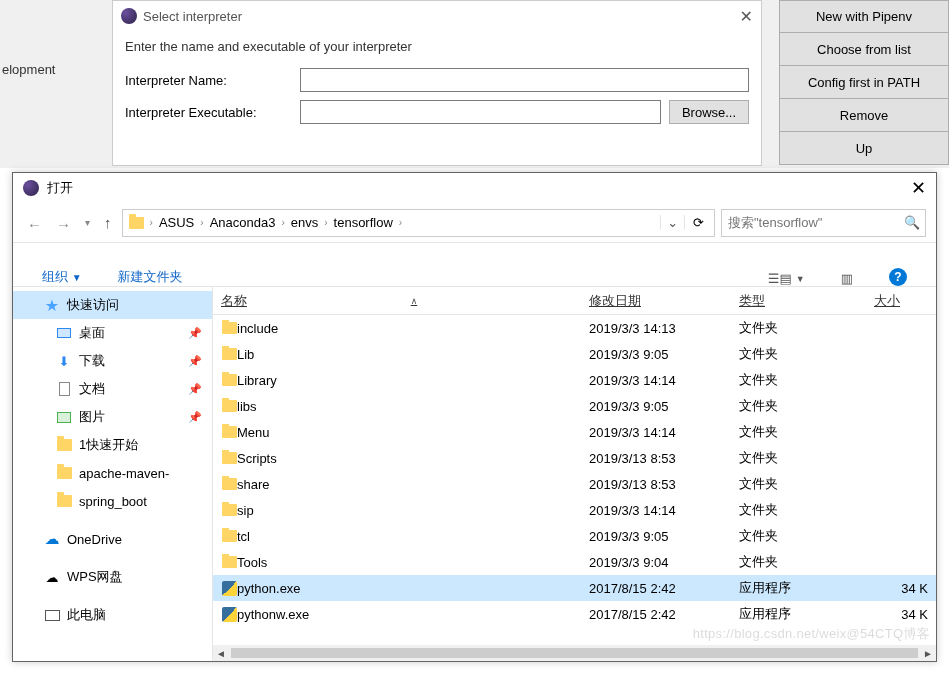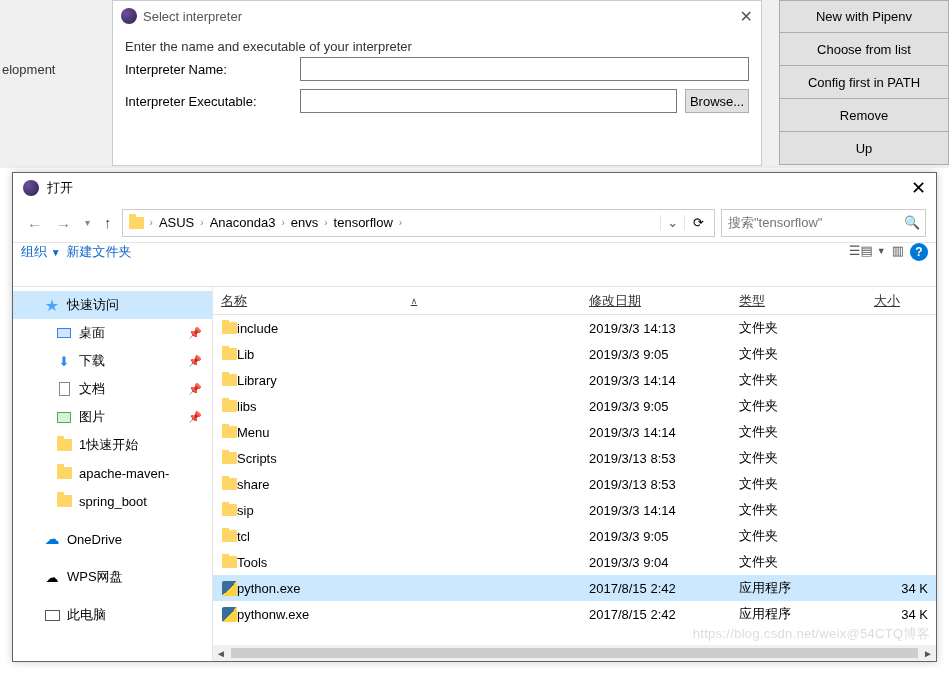--- a/index.html
+++ b/index.html
@@ -10,44 +10,44 @@
 .bg-panel .left-text { position: absolute; left: 2px; top: 62px; color: #333; }
 .side-buttons { position: absolute; right: 0; top: 0; width: 170px; }
 .side-buttons button { display: block; width: 100%; height: 33px; background: #e1e1e1; border: 1px solid #adadad; margin-bottom: 0; border-top: none; cursor: pointer; }
 .side-buttons button:first-child { border-top: 1px solid #adadad; }
 .side-buttons button.disabled { color: #000000; }
 
 .eclipse-dialog { position: absolute; left: 112px; top: 0; width: 650px; height: 166px; background: #fff; border: 1px solid #ccc; }
 .eclipse-title { display:flex; align-items:center; height:30px; padding: 0 8px; color:#555; gap:6px; border-bottom: 0; }
 .eclipse-title .close { margin-left:auto; color:#555; cursor:pointer; font-size:16px; }
 .eclipse-body { padding: 8px 12px; }
-.eclipse-instr { color:#333; margin-bottom: 3px; }
+.eclipse-instr { color:#333; margin-bottom: 14px; }
 .form-row { display:flex; align-items:center; margin-bottom: 8px; }
 .form-row label { width: 175px; }
 .form-row input[type=text] { flex:1; height: 24px; border: 1px solid #7a7a7a; padding: 0 4px; background:#fff; }
-.form-row button { width:64px; height:24px; margin-left:8px; background:#e1e1e1; border:1px solid #adadad; cursor:pointer; }
+.form-row button { width:80px; height:24px; margin-left:8px; background:#e1e1e1; border:1px solid #adadad; cursor:pointer; }
 
 
 .file-dialog { position: absolute; left:12px; top:172px; width:925px; height:490px; background:#fff; border:1px solid #646464; box-shadow: 0 0 8px rgba(0,0,0,0.2); }
 .fd-title { display:flex; align-items:center; height:30px; padding:0 10px; }
 .fd-title .title-text { flex:1; }
 .fd-title .x { font-size:18px; cursor:pointer; }
 .fd-addr { display:flex; align-items:center; height:40px; padding:0 10px; gap:6px; border-bottom:1px solid #e5e5e5; }
 .nav-arrow { color:#888; padding:0 4px; cursor:pointer; font-size:15px; }
 .nav-arrow.up { color:#555; }
 .breadcrumb-bar { display:flex; align-items:center; border:1px solid #ccc; height:28px; flex:1; padding:0 2px; background:#fff; }
 .breadcrumb-bar .seg { padding:0 4px; cursor:pointer; display:flex; align-items:center; height:100%; }
 .breadcrumb-bar .chev { color:#888; font-size:10px; padding:0 2px; }
 .breadcrumb-bar .endchev { margin-right:auto; }
 .breadcrumb-bar .dd { color:#555; padding:0 6px; border-left:1px solid #e5e5e5; cursor:pointer; }
 .breadcrumb-bar .refresh { padding:0 8px; cursor:pointer; border-left:1px solid #e5e5e5; }
 .search-box { width:205px; height:28px; border:1px solid #ccc; display:flex; align-items:center; padding:0 6px; background:#fff; }
 .search-box input { border:none; flex:1; outline:none; color:#555; font-size:13px; }
 .search-box .sicon { color:#555; cursor:pointer; }
-.fd-toolbar { display:flex; align-items:flex-start; height:44px; padding:0 8px; gap:6px; border-bottom:1px solid #e5e5e5; }
+.fd-toolbar { display:flex; align-items:flex-end; height:44px; padding:0 29px; gap:36px; border-bottom:1px solid #e5e5e5; }
 .fd-toolbar .org, .fd-toolbar .newf { color:#1066c8; cursor:pointer; }
 .fd-toolbar .spacer { flex:1; }
 .fd-toolbar .view-btn { color:#555; cursor:pointer; display:flex; align-items:center; gap:4px; }
 .fd-toolbar .help { width:18px; height:18px; border-radius:50%; background:#0078d7; color:#fff; display:flex; align-items:center; justify-content:center; font-size:12px; font-weight:bold; cursor:pointer; }
 
 .fd-body { display:flex; height:calc(100% - 30px - 40px - 44px); }
 .nav-pane { width:200px; border-right:1px solid #e5e5e5; overflow:hidden; padding-top:4px; background:#fff; }
 .nav-item { display:flex; align-items:center; height:28px; padding:0 10px 0 42px; cursor:pointer; position:relative; }
 .nav-item.root { padding-left:30px; }
 .nav-item.selected { background:#cce8ff; }

